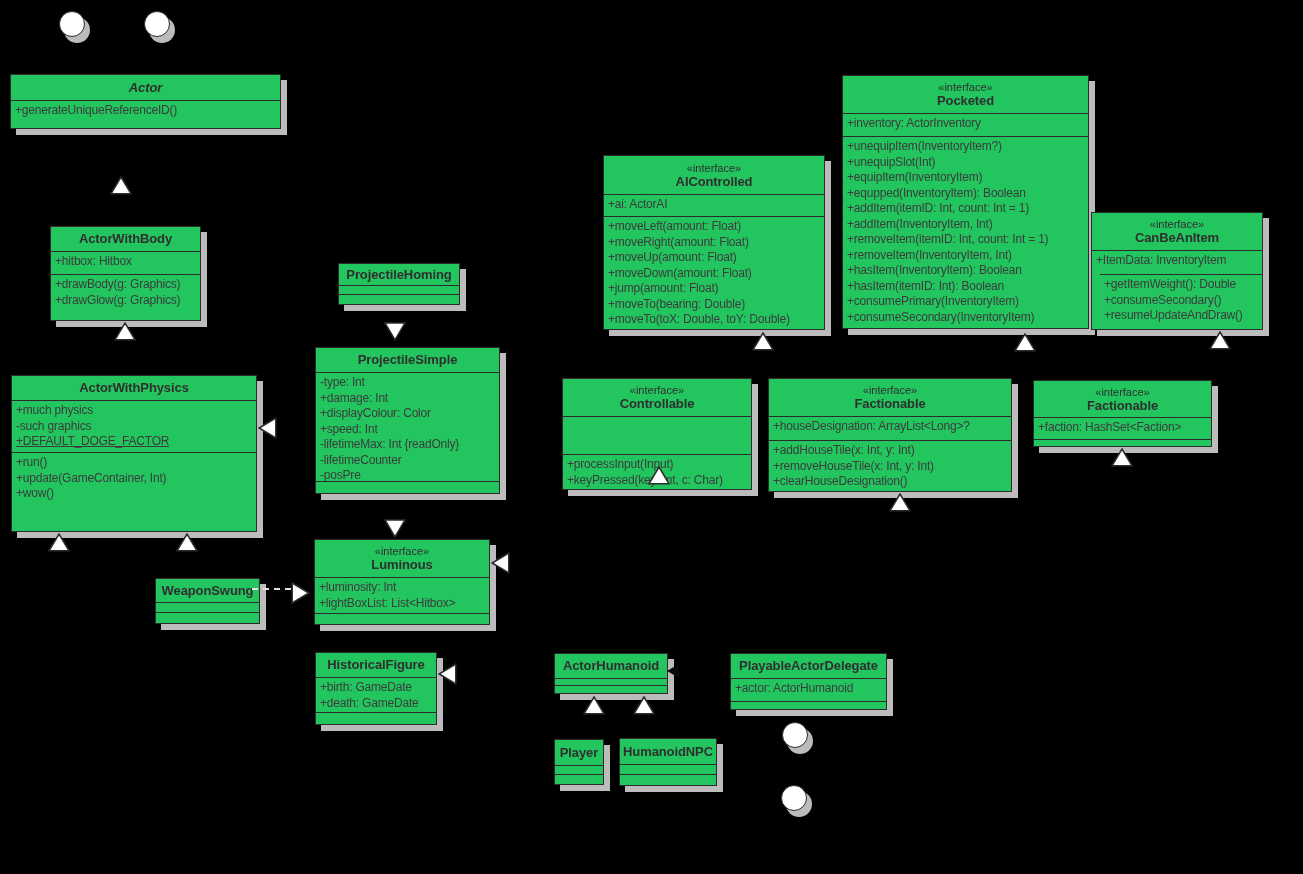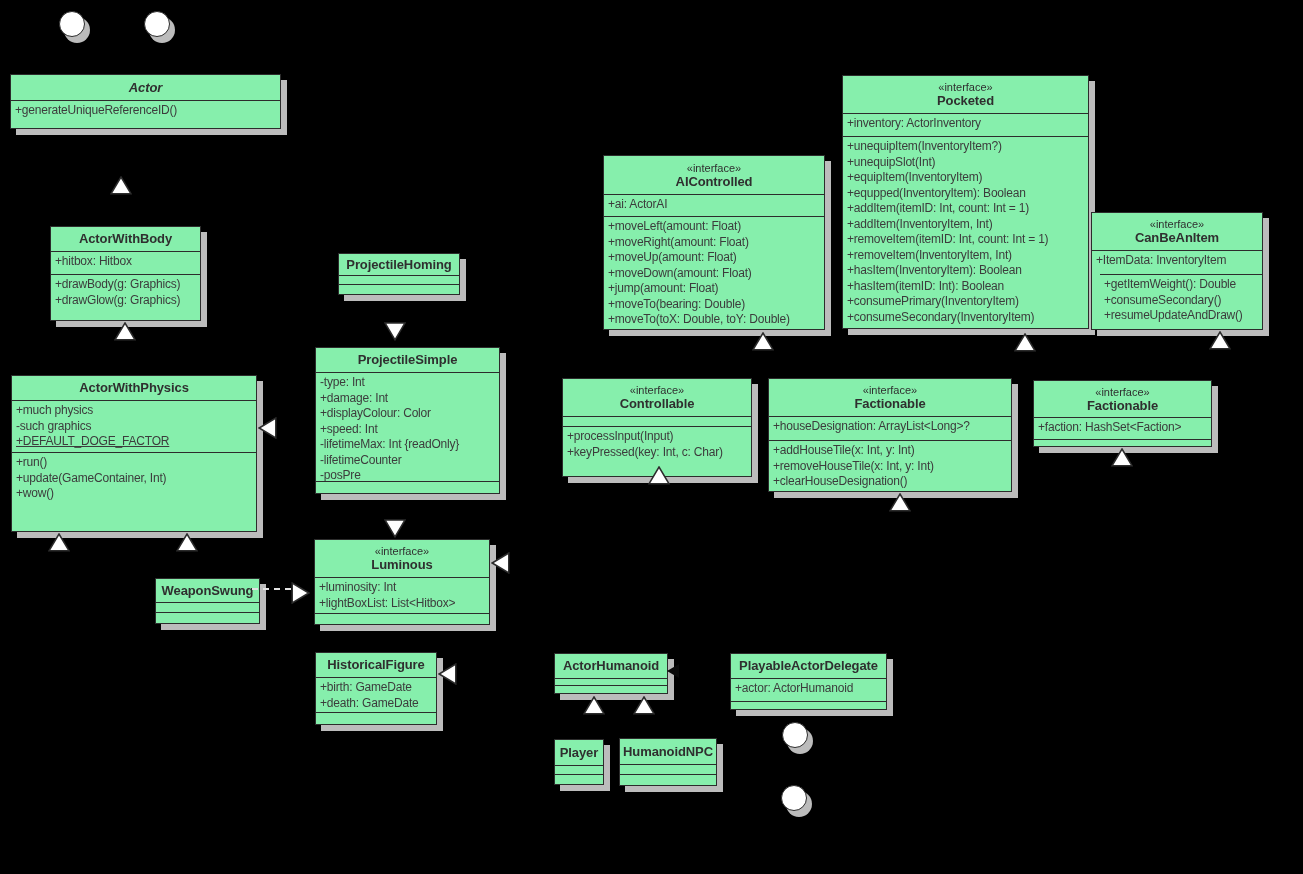--- a/index.html
+++ b/index.html
@@ -2,21 +2,21 @@
 <html><head>
 <meta charset="utf-8">
 <style>
   * { box-sizing: border-box; }
   html,body { margin:0; padding:0; background:#000; }
   .stage {
     position:relative; width:1303px; height:874px; background:#000;
     font-family:"Liberation Sans", sans-serif; overflow:hidden;
   }
   .box {
-    position:absolute; background:#86efac; border:1.5px solid #2c2c2c;
+    position:absolute; background:#22c55e; border:1.5px solid #2c2c2c;
     box-shadow:6px 6px 0 0 #bcbcbc; color:#3c3c3c;
   }
   .title {
     display:flex; flex-direction:column; justify-content:center;
     align-items:center; text-align:center; overflow:hidden;
   }
   .cname { font-weight:bold; font-size:13px; line-height:14px; color:#2f2f2f; letter-spacing:-0.1px; white-space:nowrap; }
   .cname.italic { font-style:italic; }
   .stereo { font-size:11px; line-height:13px; color:#2f2f2f; }
   .comp { border-top:1.5px solid #2c2c2c; padding:2px 4px; overflow:hidden; }
@@ -71,21 +71,21 @@
         <div class="member">-such graphics</div>
         <div class="member underline">+DEFAULT_DOGE_FACTOR</div>
       </div>
     <div class="comp" style="height:79px;">
         <div class="member">+run()</div>
         <div class="member">+update(GameContainer, Int)</div>
         <div class="member">+wow()</div>
       </div>
   </div>
 
-  <div class="box" style="left:338px; top:253px; width:122px;">
+  <div class="box" style="left:338px; top:263px; width:122px;">
     <div class="title" style="height:21px;">
       <div class="cname">ProjectileHoming</div>
     </div>
     <div class="comp" style="height:9px;"></div>
     <div class="comp" style="height:10px;"></div>
   </div>
 
   <div class="box" style="left:315px; top:347px; width:185px;">
     <div class="title" style="height:24px;">
       <div class="cname">ProjectileSimple</div>
@@ -192,21 +192,21 @@
         <div class="member">+resumeUpdateAndDraw()</div>
       </div>
   </div>
 
   <div class="box" style="left:562px; top:378px; width:190px;">
     <div class="title" style="height:37px;">
       <div class="stereo">«interface»</div>
       <div class="cname">Controllable</div>
     </div>
     <div class="comp" style="height:10px;"></div>
-    <div class="comp" style="height:50px;">
+    <div class="comp" style="height:35px;margin-top:28px;">
         <div class="member">+processInput(Input)</div>
         <div class="member">+keyPressed(key: Int, c: Char)</div>
       </div>
   </div>
 
   <div class="box" style="left:768px; top:378px; width:244px;">
     <div class="title" style="height:37px;">
       <div class="stereo">«interface»</div>
       <div class="cname">Factionable</div>
     </div>

